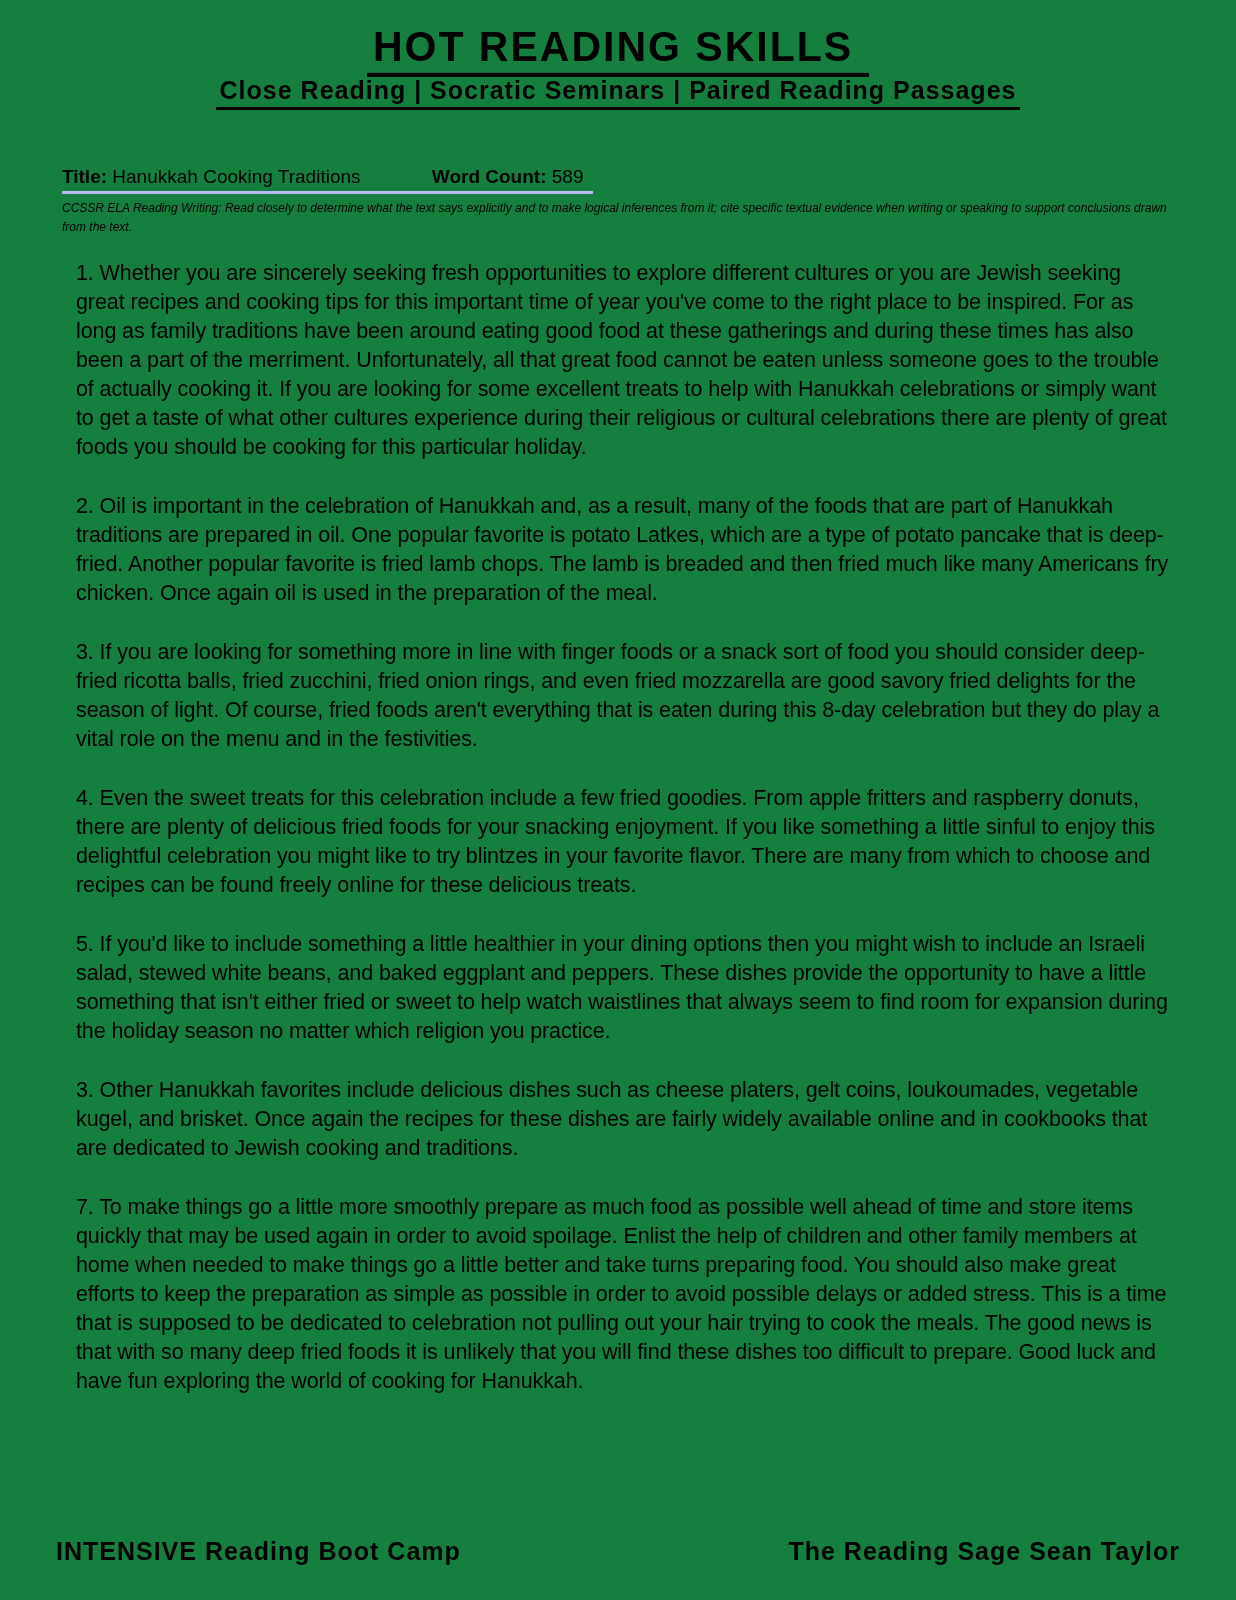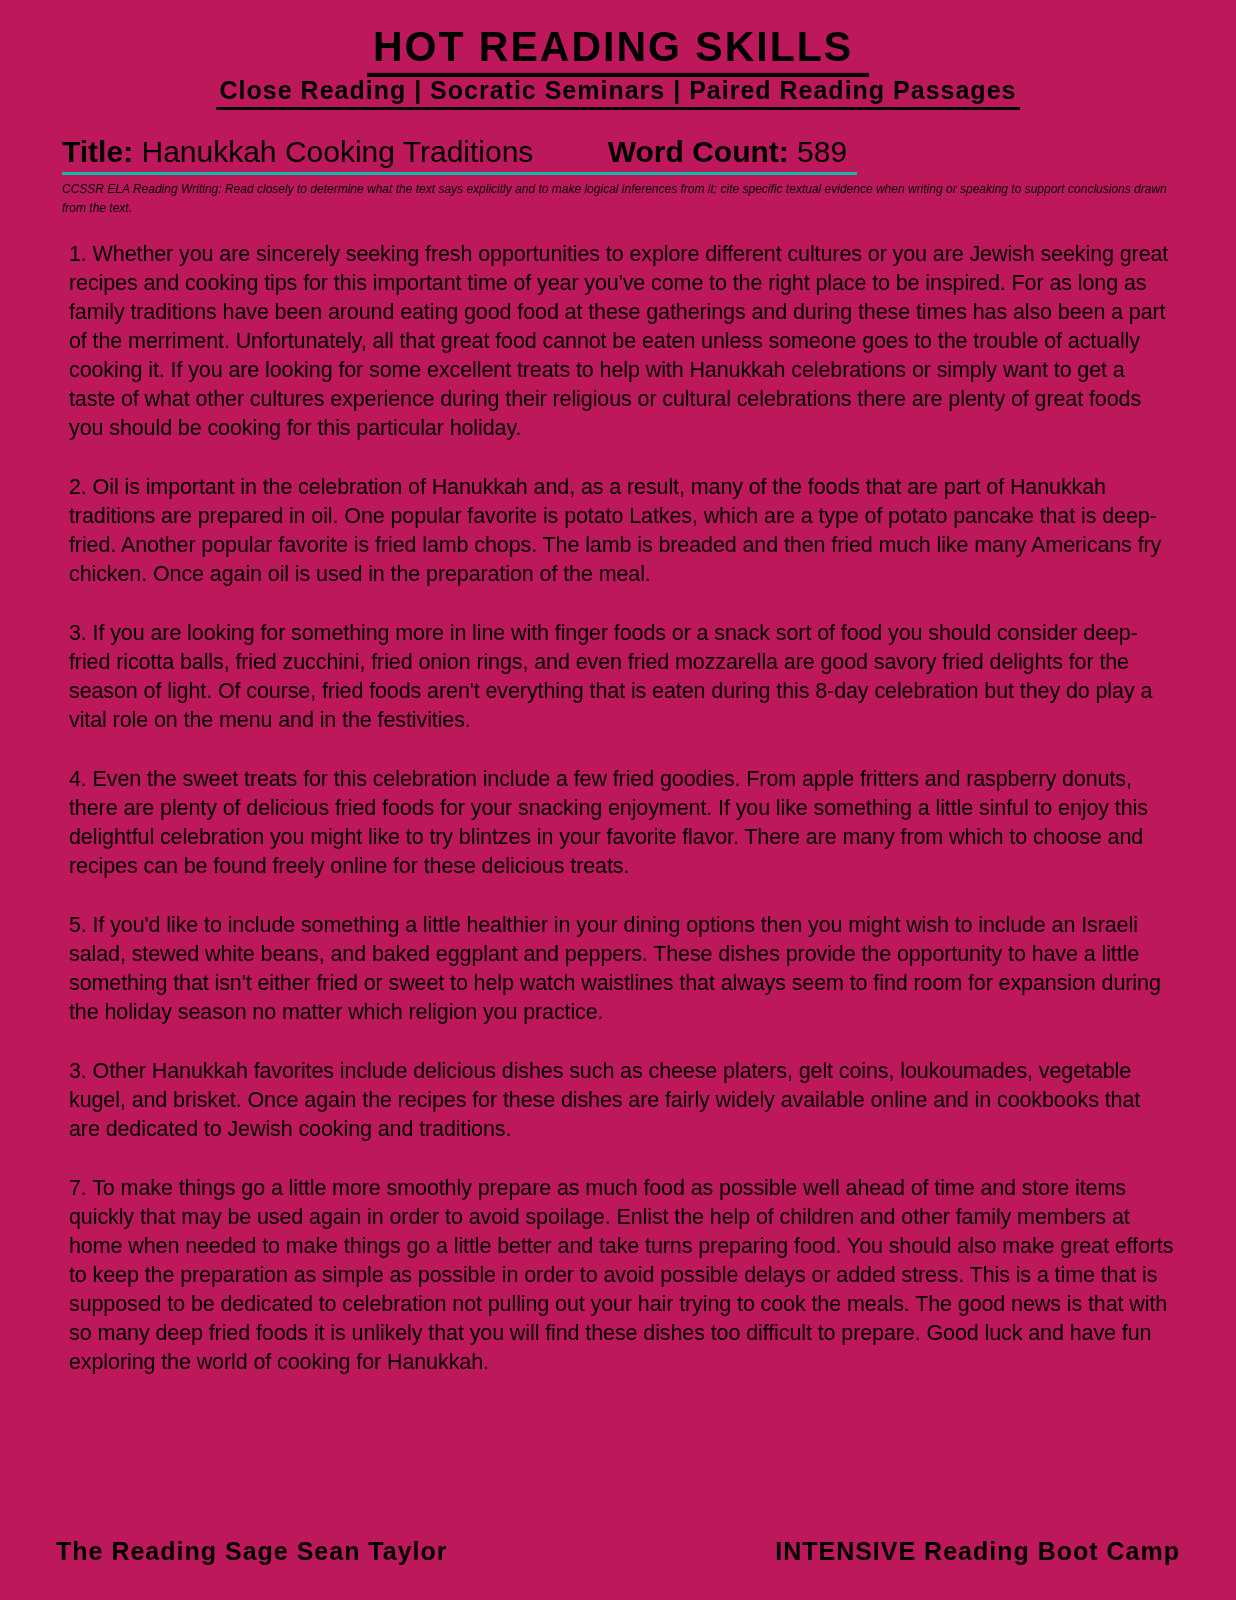--- a/index.html
+++ b/index.html
@@ -2,21 +2,21 @@
 <html><head>
 <meta charset="utf-8">
 <style>
   * { box-sizing: border-box; }
   html, body { margin: 0; padding: 0; background: #ffffff; }
   .page {
     position: relative;
     width: 1236px;
     height: 1600px;
     margin: 0 auto;
-    background: #be185d;
+    background: #15803d;
     color: #000000;
     font-family: "Liberation Sans", sans-serif;
     padding: 26px 62px 0 62px;
     overflow: hidden;
   }
   
   .header { text-align: center; }
   .main-title {
     display: inline-block;
     font-size: 41px;
@@ -32,42 +32,42 @@
     display: inline-block;
     font-size: 25px;
     font-weight: 700;
     letter-spacing: 1px;
     border-bottom: 3px solid #000;
     padding: 0 4px 2px 4px;
   }
   
   .meta-line {
     display: inline-block;
-    margin-top: 24px;
-    font-size: 30px;
-    border-bottom: 3px solid #14b8a6;
+    margin-top: 56px;
+    font-size: 19px;
+    border-bottom: 3px solid #c4b5fd;
     padding-right: 10px;
     padding-bottom: 2px;
     line-height: 1.2;
   }
   .bold { font-weight: 700; }
   .wc-label { margin-left: 66px; }
   
   .standard {
     font-style: italic;
     font-size: 12px;
     line-height: 1.6;
     margin: 5px 0 0 0;
   }
   
   .passage { margin-top: 22px; }
   .passage p {
     font-size: 21.5px;
     line-height: 29px;
-    margin: 0 0 30px 7px;
+    margin: 0 0 30px 14px;
     letter-spacing: -0.1px;
   }
   
   .footer {
     position: absolute;
     left: 56px;
     right: 56px;
     bottom: 34px;
     display: flex;
     justify-content: space-between;
@@ -102,17 +102,17 @@
     <p>1. Whether you are sincerely seeking fresh opportunities to explore different cultures or you are Jewish seeking great recipes and cooking tips for this important time of year you've come to the right place to be inspired. For as long as family traditions have been around eating good food at these gatherings and during these times has also been a part of the merriment. Unfortunately, all that great food cannot be eaten unless someone goes to the trouble of actually cooking it. If you are looking for some excellent treats to help with Hanukkah celebrations or simply want to get a taste of what other cultures experience during their religious or cultural celebrations there are plenty of great foods you should be cooking for this particular holiday.</p>
     <p>2. Oil is important in the celebration of Hanukkah and, as a result, many of the foods that are part of Hanukkah traditions are prepared in oil. One popular favorite is potato Latkes, which are a type of potato pancake that is deep-fried. Another popular favorite is fried lamb chops. The lamb is breaded and then fried much like many Americans fry chicken. Once again oil is used in the preparation of the meal.</p>
     <p>3. If you are looking for something more in line with finger foods or a snack sort of food you should consider deep-fried ricotta balls, fried zucchini, fried onion rings, and even fried mozzarella are good savory fried delights for the season of light. Of course, fried foods aren't everything that is eaten during this 8-day celebration but they do play a vital role on the menu and in the festivities.</p>
     <p>4. Even the sweet treats for this celebration include a few fried goodies. From apple fritters and raspberry donuts, there are plenty of delicious fried foods for your snacking enjoyment. If you like something a little sinful to enjoy this delightful celebration you might like to try blintzes in your favorite flavor. There are many from which to choose and recipes can be found freely online for these delicious treats.</p>
     <p>5. If you'd like to include something a little healthier in your dining options then you might wish to include an Israeli salad, stewed white beans, and baked eggplant and peppers. These dishes provide the opportunity to have a little something that isn't either fried or sweet to help watch waistlines that always seem to find room for expansion during the holiday season no matter which religion you practice.</p>
     <p>3. Other Hanukkah favorites include delicious dishes such as cheese platers, gelt coins, loukoumades, vegetable kugel, and brisket. Once again the recipes for these dishes are fairly widely available online and in cookbooks that are dedicated to Jewish cooking and traditions.</p>
     <p>7. To make things go a little more smoothly prepare as much food as possible well ahead of time and store items quickly that may be used again in order to avoid spoilage. Enlist the help of children and other family members at home when needed to make things go a little better and take turns preparing food. You should also make great efforts to keep the preparation as simple as possible in order to avoid possible delays or added stress. This is a time that is supposed to be dedicated to celebration not pulling out your hair trying to cook the meals. The good news is that with so many deep fried foods it is unlikely that you will find these dishes too difficult to prepare. Good luck and have fun exploring the world of cooking for Hanukkah.</p>
   </div>
 
   <div class="footer">
+    <span>INTENSIVE Reading Boot Camp</span>
     <span>The Reading Sage Sean Taylor</span>
-    <span>INTENSIVE Reading Boot Camp</span>
   </div>
 
 </div>
 
 </body></html>

